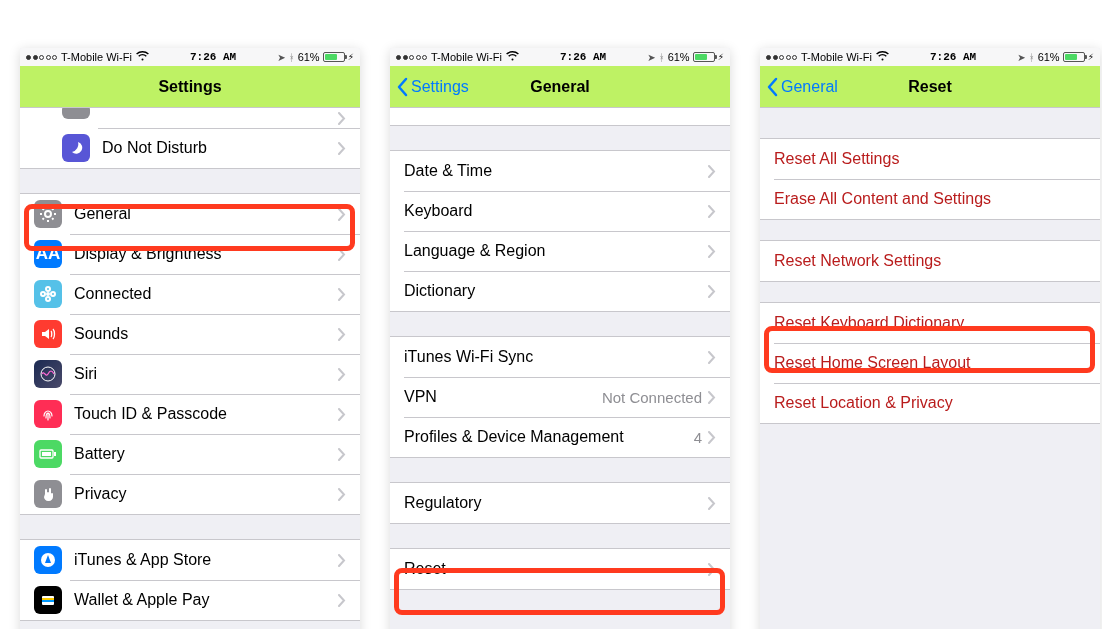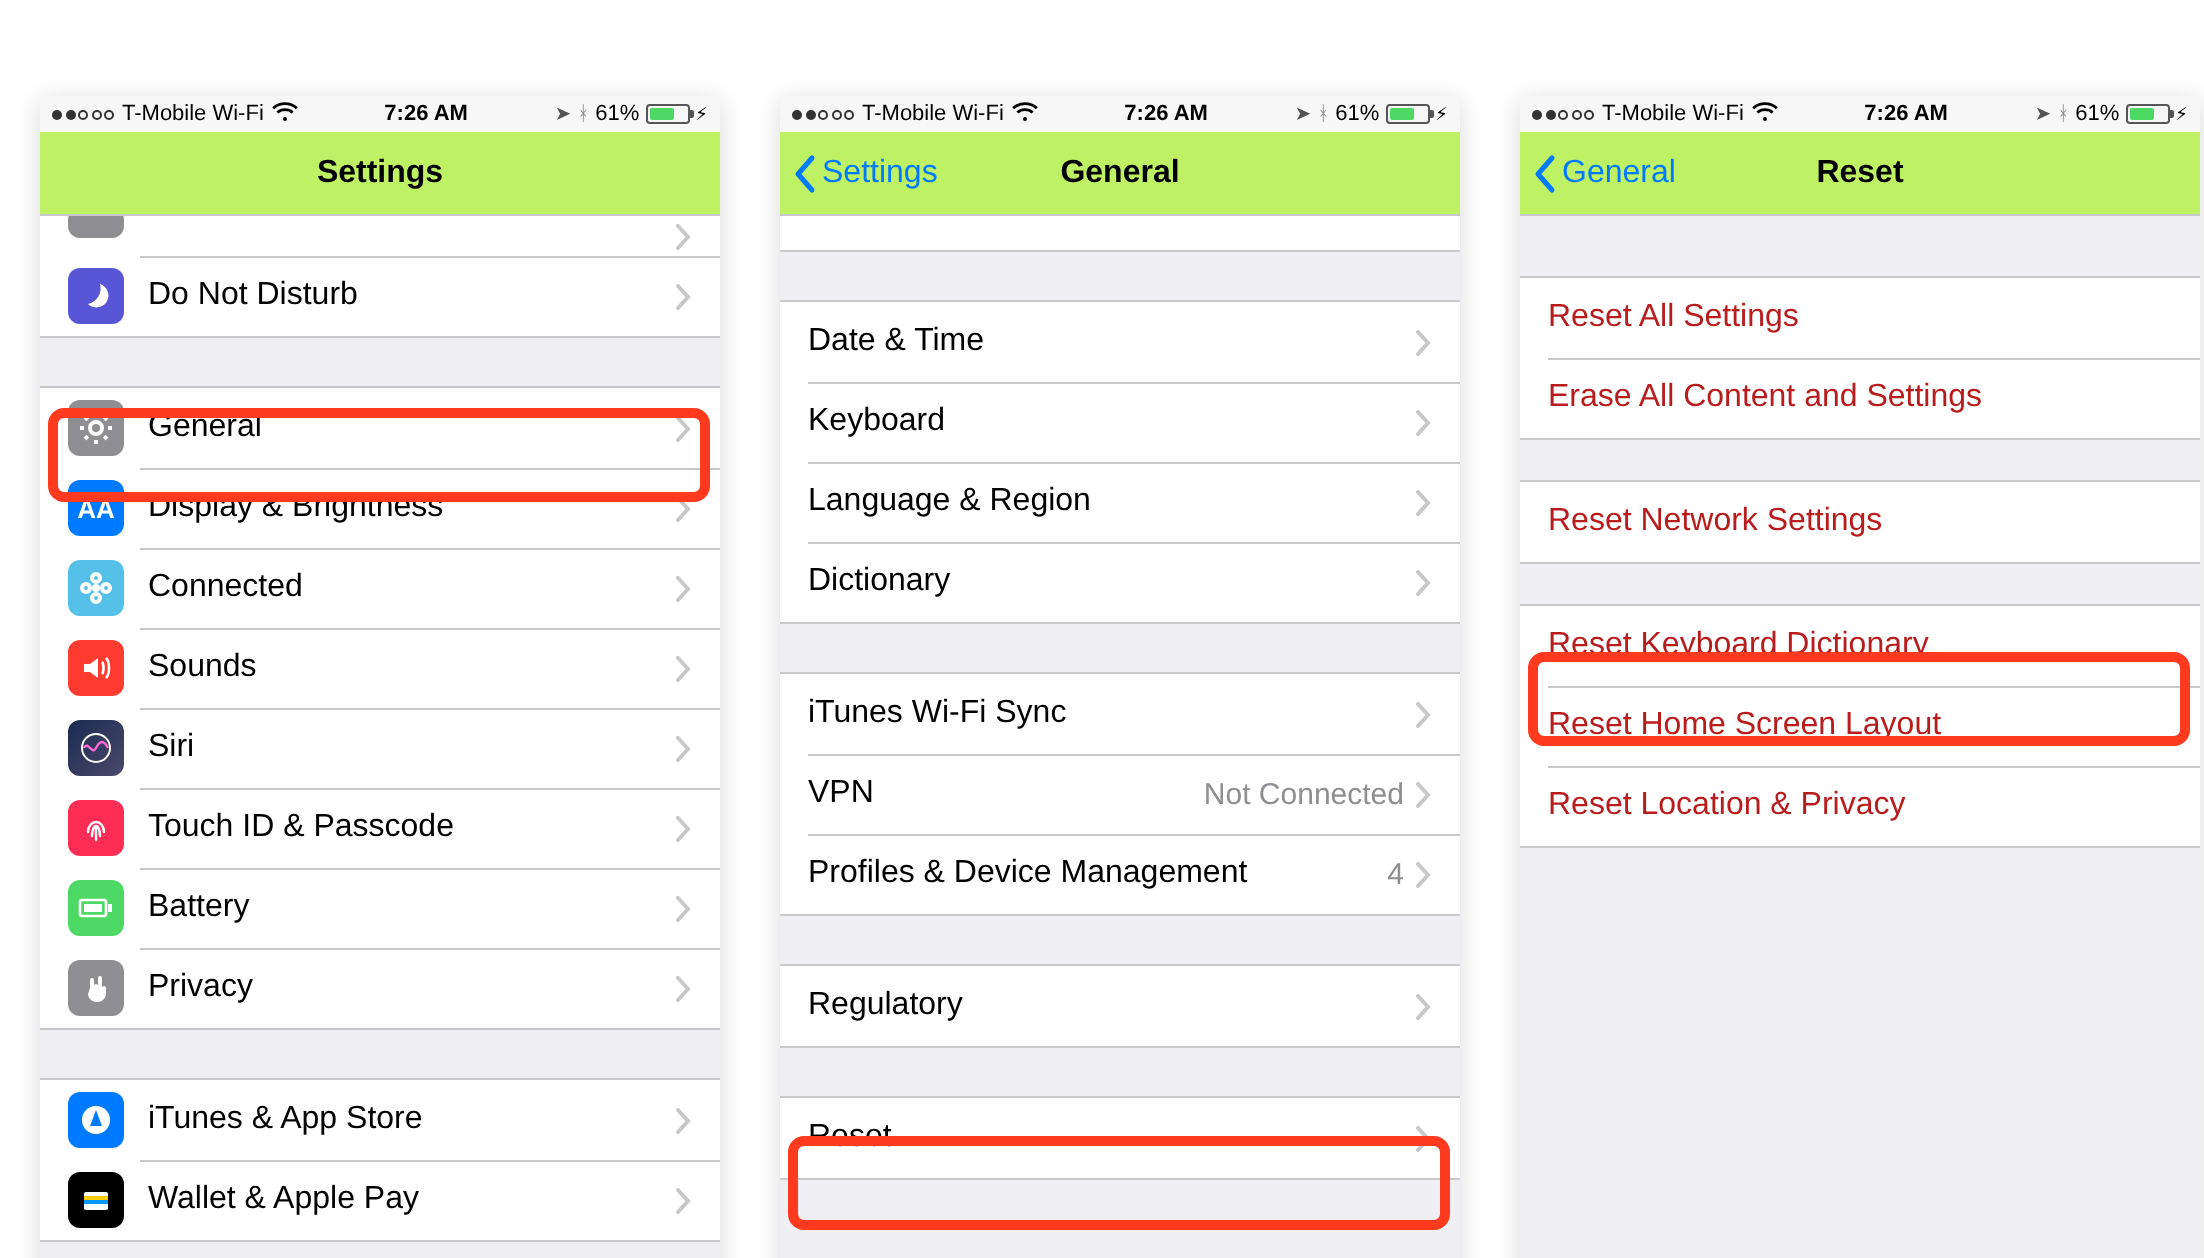--- a/index.html
+++ b/index.html
@@ -36,21 +36,21 @@
     justify-content: space-between;
     font-size: 11px;
     padding: 0 6px;
     color: #000;
     font-weight: 500;
   }
   .sb-left { display:flex; align-items:center; gap:4px;}
   .signal-dots { display:flex; gap:1.5px; align-items:center;}
   .signal-dots span.dot { width:5px; height:5px; border-radius:50%; border:1px solid #333;}
   .signal-dots span.dot.filled { background:#333;}
-  .sb-center { font-weight:600;}
+  .sb-center { font-weight:600;font-family:Liberation Mono, monospace;}
   .sb-right { display:flex; align-items:center; gap:3px;}
   .battery {
     width: 22px; height: 10px; border:1px solid #555; border-radius:2px;
     position:relative; display:inline-block;
   }
   .battery::after { content:""; position:absolute; right:-3px; top:2px; width:2px; height:4px; background:#555; border-radius:0 1px 1px 0;}
   .battery .fill { position:absolute; left:1px; top:1px; bottom:1px; width:60%; background:#4cd964; border-radius:1px;}
   .bolt { font-size:9px;}
   .loc-icon { font-size:10px; color:#555;}
 
@@ -147,21 +147,21 @@
   .hl {
     position:absolute;
     border:5px solid #ff3a1f;
     border-radius:8px;
     pointer-events:none;
     z-index:50;
   }
 
   
   .group.tight + .group.tight { margin-top: 20px;}
-  .group.first-cut { border-top:none;}
+  .group.first-cut { border-top:none;padding-left:28px;}
   .group.first-cut .cell.cut-top::before{display:none;}
   .cell.cut-top + .cell::before{ left:50px;}
 </style>
 </head>
 <body>
 
 <div class="container">
 
   <div class="phone">
     <div class="hl" style="left:4px; top:156px; width:331px; height:47px;"></div>
@@ -233,21 +233,21 @@
               </svg>
           </span>
           <span class="label">General</span>
           <span class="chevron">
               <svg viewBox="0 0 8 13">
                 <path d="M1 1l5 5.5L1 12" stroke="#c7c7cc" stroke-width="2" fill="none" stroke-linecap="round"></path>
               </svg>
             </span>
         </div>
         <div class="cell">
-          <span class="icon ic-display" style="font-size:13px;">AA</span>
+          <span class="icon ic-display" style="font-size:17px;">AA</span>
           <span class="label">Display &amp; Brightness</span>
           <span class="chevron">
               <svg viewBox="0 0 8 13">
                 <path d="M1 1l5 5.5L1 12" stroke="#c7c7cc" stroke-width="2" fill="none" stroke-linecap="round"></path>
               </svg>
             </span>
         </div>
         <div class="cell">
           <span class="icon ic-wall">
             <svg width="16" height="16" viewBox="0 0 16 16">

